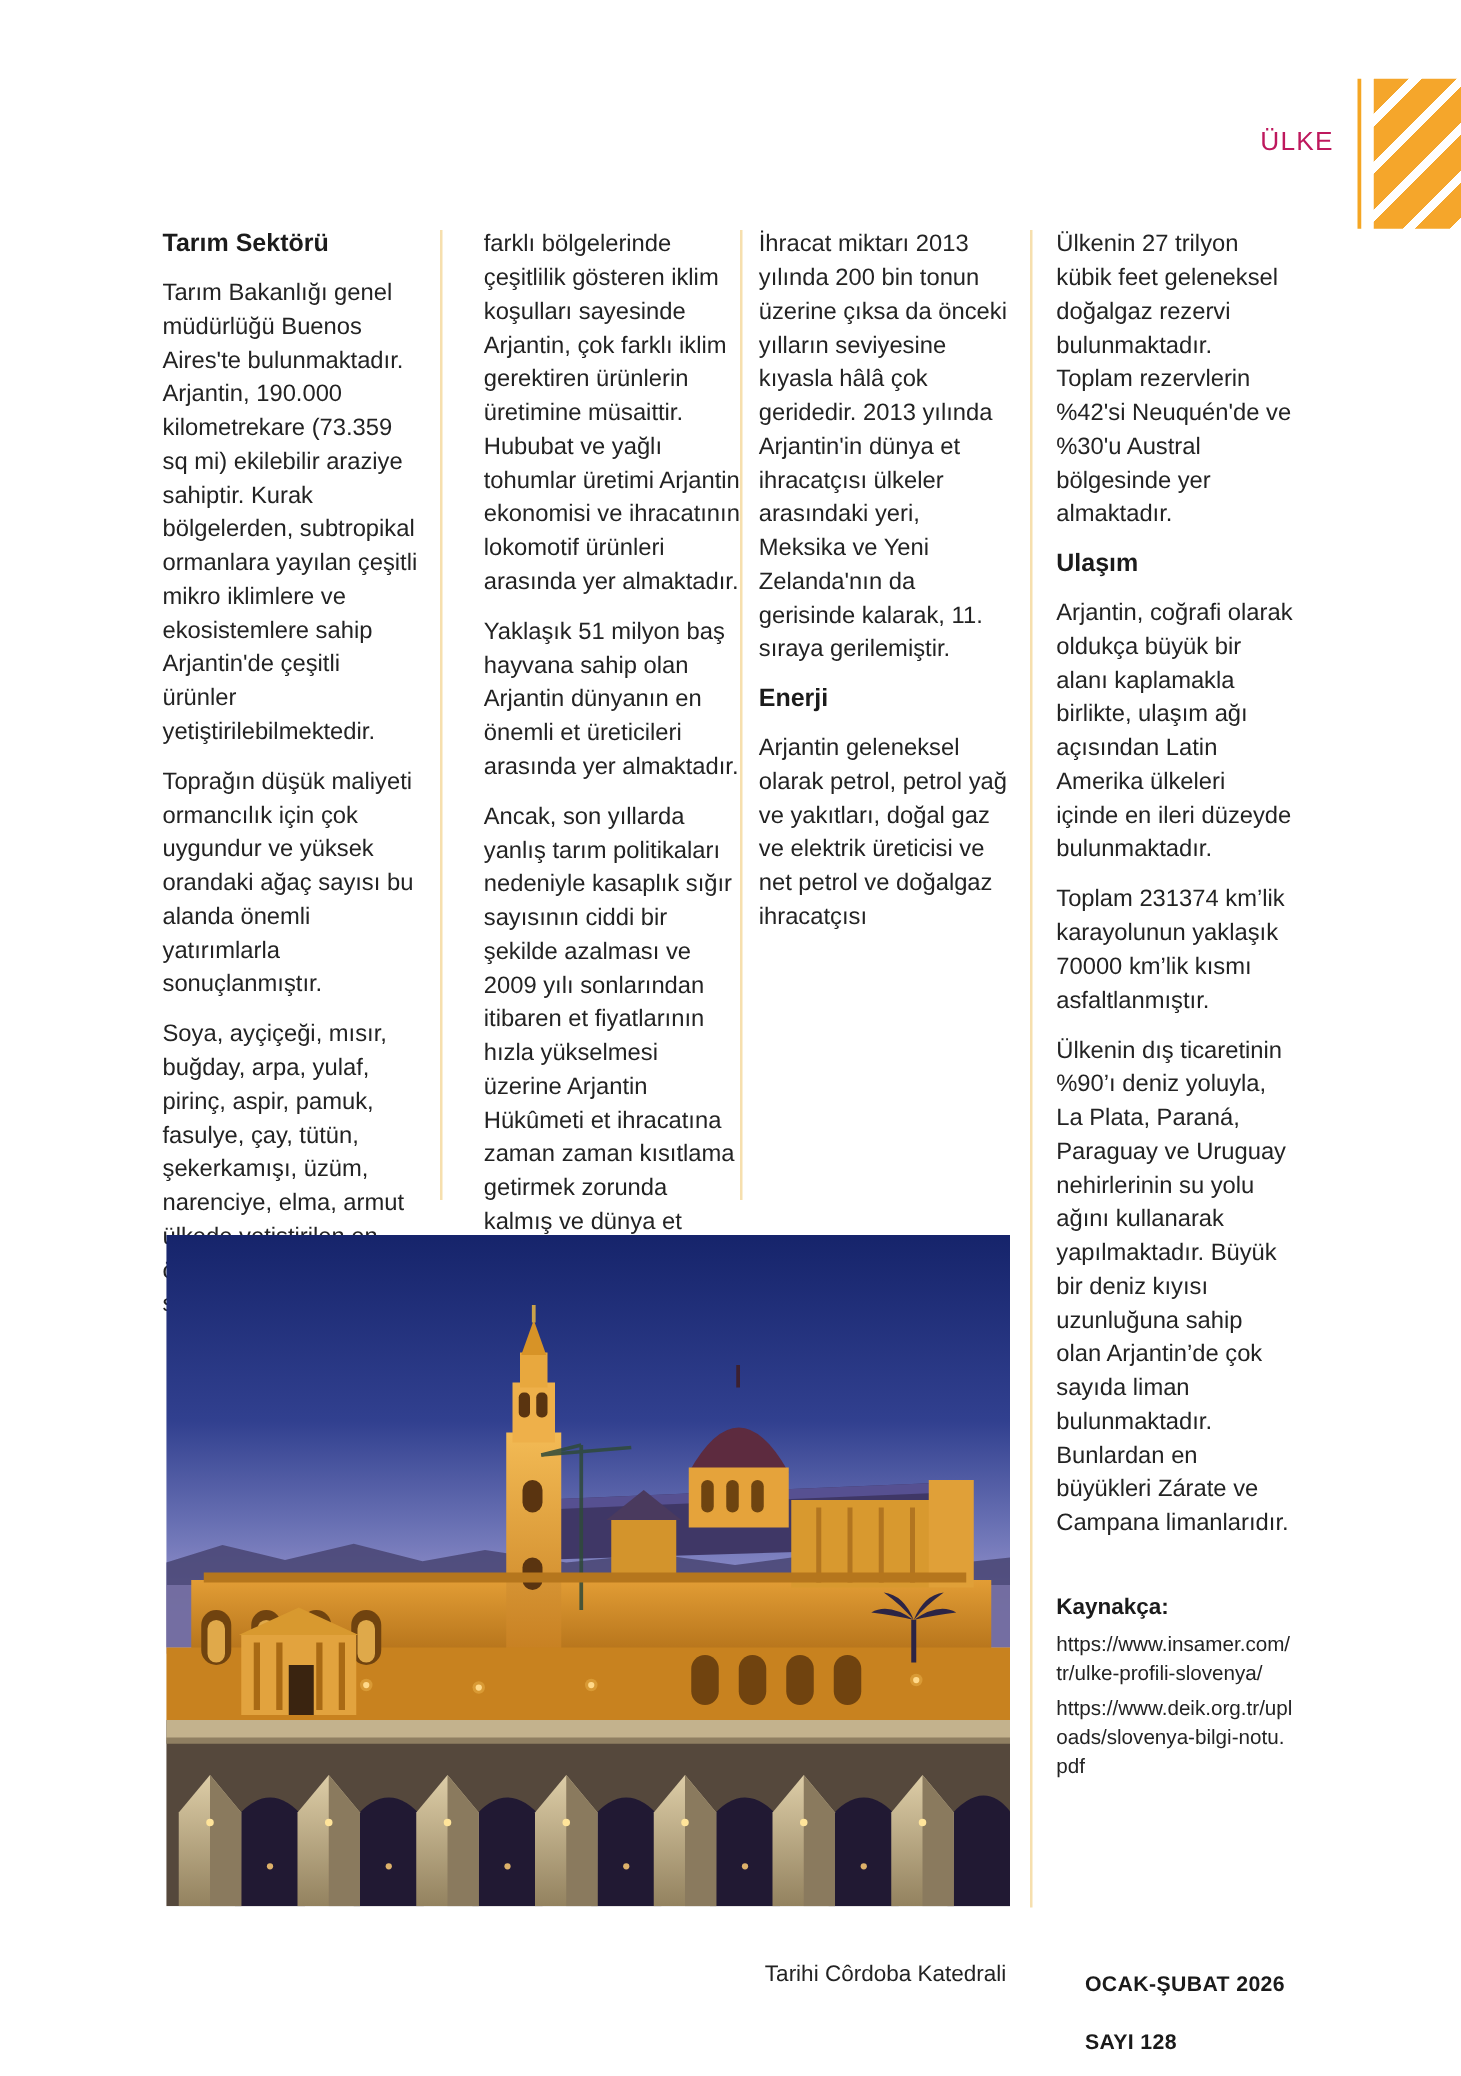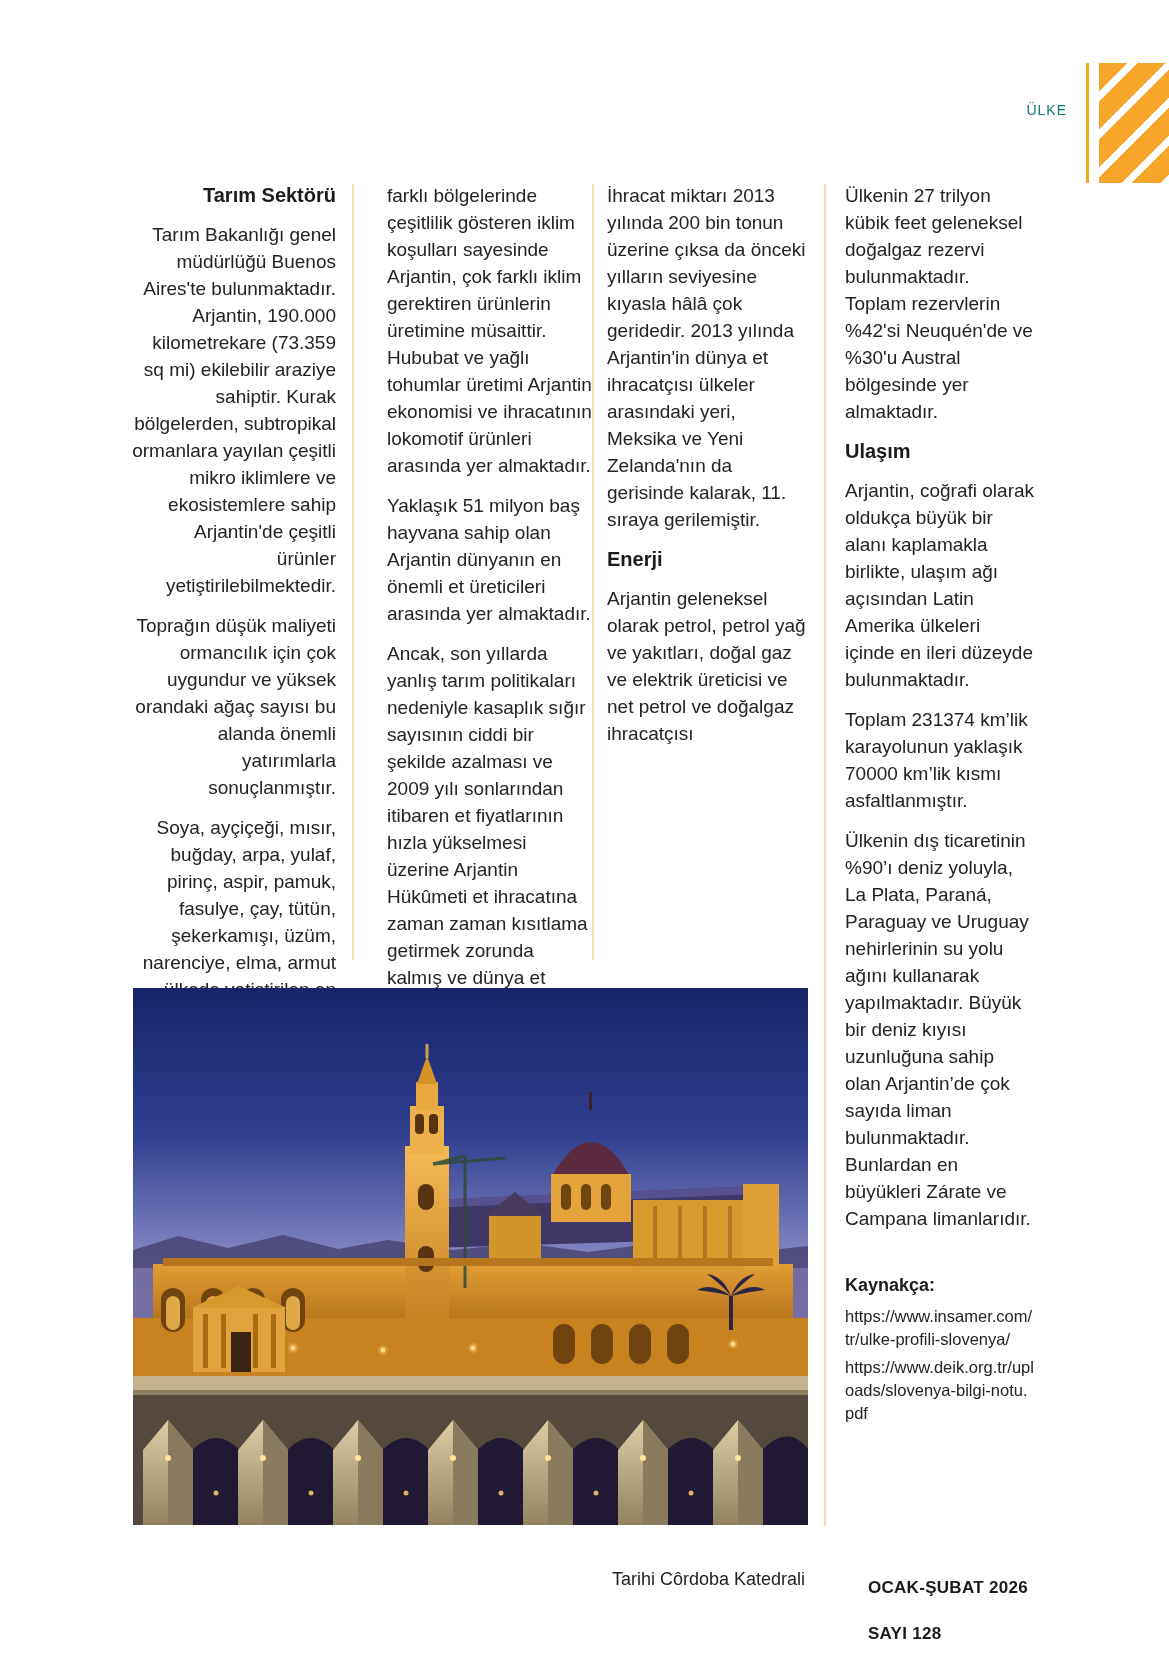--- a/index.html
+++ b/index.html
@@ -4,30 +4,30 @@
 <style>
   html,body{margin:0;padding:0;}
   body{
     width:1169px;height:1661px;position:relative;background:#ffffff;
     font-family:"Liberation Sans", sans-serif;color:#232323;
     overflow:hidden;
   }
   
   .header-label{
     position:absolute;top:102px;right:102px;
-    font-size:14px;letter-spacing:1px;color:#0f766e;
+    font-size:21px;letter-spacing:1px;color:#be185d;
   }
   .accent-line{position:absolute;left:1086px;top:63px;width:3px;height:120px;background:#F5A623;}
   .stripes{
     position:absolute;left:1099px;top:63px;width:70px;height:120px;
     background:repeating-linear-gradient(135deg,#F5A62B 0 20px,#ffffff 20px 27px);
   }
   
   .col{position:absolute;top:182px;font-size:19px;line-height:27px;}
-  #col1{left:130px;width:206px;text-align:right;}
+  #col1{left:130px;width:206px;}
   #col2{left:369px;width:206px;margin-left:18px;}
   #col3{left:607px;width:201px;}
   #col4{left:845px;width:190px;}
   .col p{margin:0 0 13px 0;}
   .col h3{font-size:20px;font-weight:700;color:#1b1b1b;margin:0 0 12px 0;}
   .col h3.mid{margin-top:1px;}
   .sources-heading{margin-top:40px !important;font-size:18px !important;margin-bottom:6px !important;}
   .src-link{font-size:16.5px;line-height:23px;word-break:break-all;margin:0 0 5px 0 !important;}
   
   .vsep{position:absolute;width:2px;background:#F6DFAE;}

